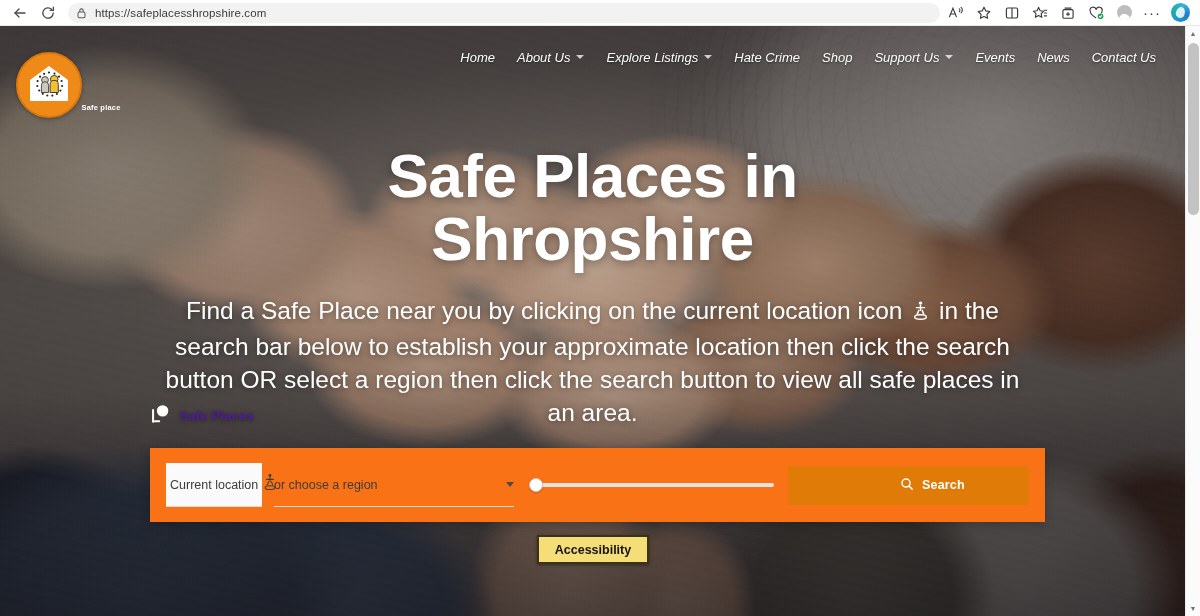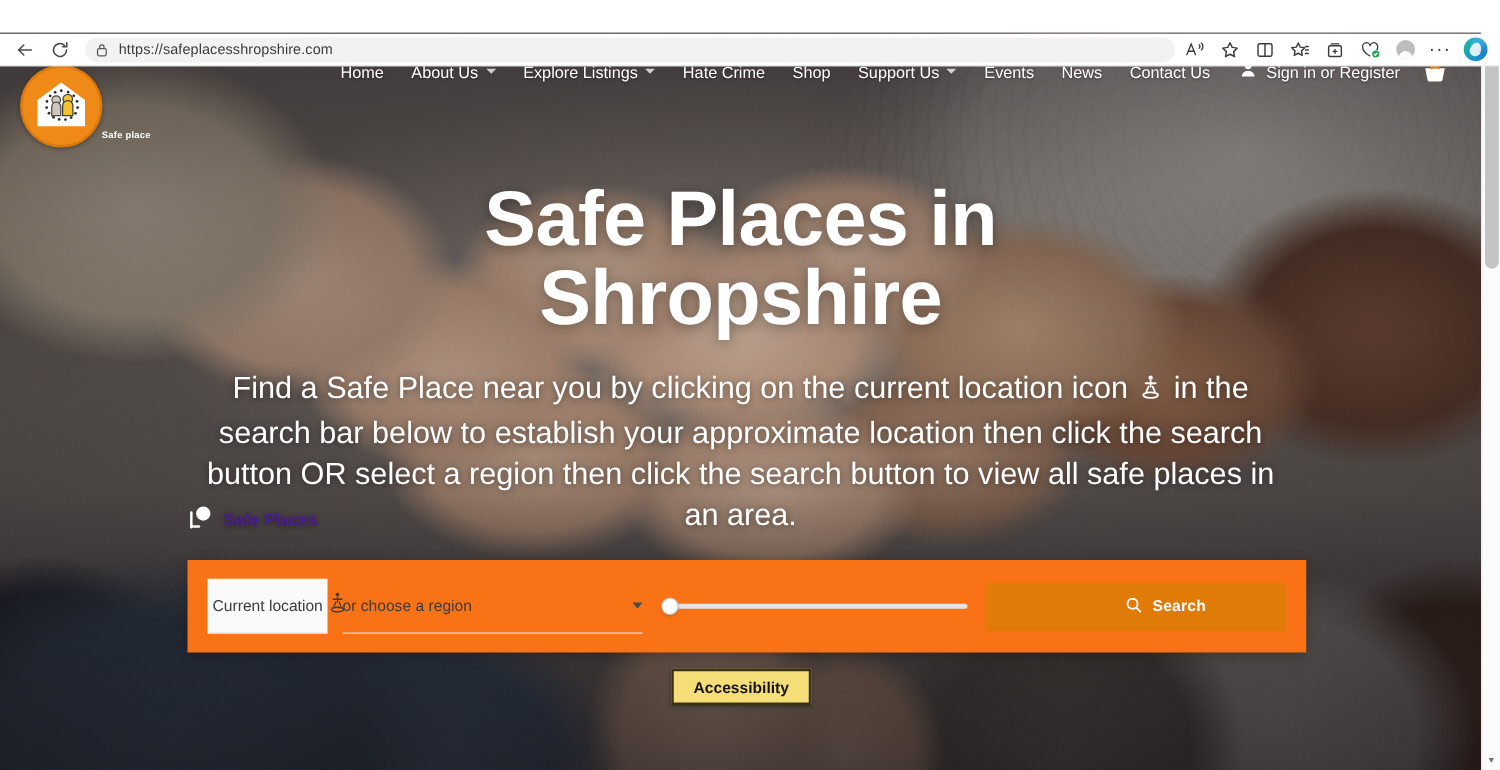--- a/index.html
+++ b/index.html
@@ -11,21 +11,20 @@
 
   
   .browser-bar {
     position: absolute; top: 0; left: 0;
     width: 1200px; height: 26px;
     background: #ffffff;
     display: flex; align-items: center;
     padding: 0 6px;
     border-bottom: 1px solid #e9e9e9;
     z-index: 50;
-    margin-top: 27px;
   }
   .nav-btn {
     width: 28px; height: 22px;
     display: flex; align-items: center; justify-content: center;
     color: #4a4a4a; flex: none;
   }
   .nav-btn svg { display: block; }
 
   .url-pill {
     flex: 1 1 auto;
@@ -181,20 +180,21 @@
   }
   .logo-inner { position: relative; width: 52px; height: 52px; }
   .logo-cap { font-size: 7.5px; font-weight: bold; color: #ffffff; position: absolute; bottom: -1px; width: 100%; text-align: center; letter-spacing: .2px; }
 
   .main-nav {
     position: absolute; left: 0; top: 0;
     width: 1185px; height: 62px;
     display: flex; align-items: center; justify-content: flex-end;
     padding-right: 18px;
     gap: 0;
+    font-style: italic;
   }
   .nav-item {
     color: #ffffff; font-size: 13px;
     padding: 6px 11px;
     display: flex; align-items: center; gap: 6px;
     white-space: nowrap;
     text-shadow: 0 1px 2px rgba(0,0,0,.45);
   }
   .caret {
     width: 0; height: 0;
@@ -480,36 +480,20 @@
       <div class="nav-item">
         <span>Events</span>
       </div>
       <div class="nav-item">
         <span>News</span>
       </div>
       <div class="nav-item">
         <span>Contact Us</span>
       </div>
 
-      <div class="signin">
-        <span>
-          <svg width="15" height="15" viewBox="0 0 16 16" fill="#ffffff">
-            <circle cx="8" cy="4.9" r="2.9"></circle>
-            <path d="M2.6 14c0-3 2.4-4.7 5.4-4.7s5.4 1.7 5.4 4.7z"></path>
-          </svg>
-        </span>
-        <span>Sign in or Register</span>
-        <span class="basket">
-          <svg width="22" height="20" viewBox="0 0 24 22" fill="none">
-            <path d="M3.4 8.4h17.2l-2 10.4a1.6 1.6 0 0 1-1.6 1.3H7a1.6 1.6 0 0 1-1.6-1.3z" fill="#ffffff"></path>
-            <path d="M8.6 8.2 12 2.6l3.4 5.6" stroke="#e07b08" stroke-width="1.9" fill="none" stroke-linecap="round"></path>
-            <rect x="9.6" y="4.2" width="4.8" height="4.4" rx="1" fill="#e07b08"></rect>
-          </svg>
-        </span>
-      </div>
     </nav>
   </div>
 
   <div class="hero-content">
     <h1 class="hero-title">
       <span>Safe Places in</span><br>
       <span>Shropshire</span>
     </h1>
 
     <p class="hero-sub">

